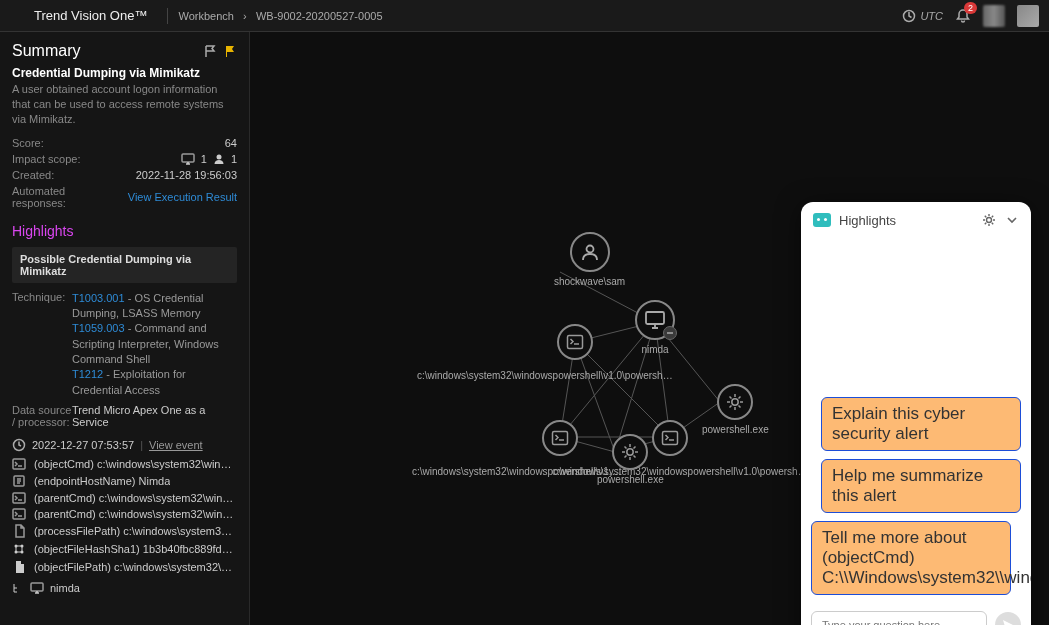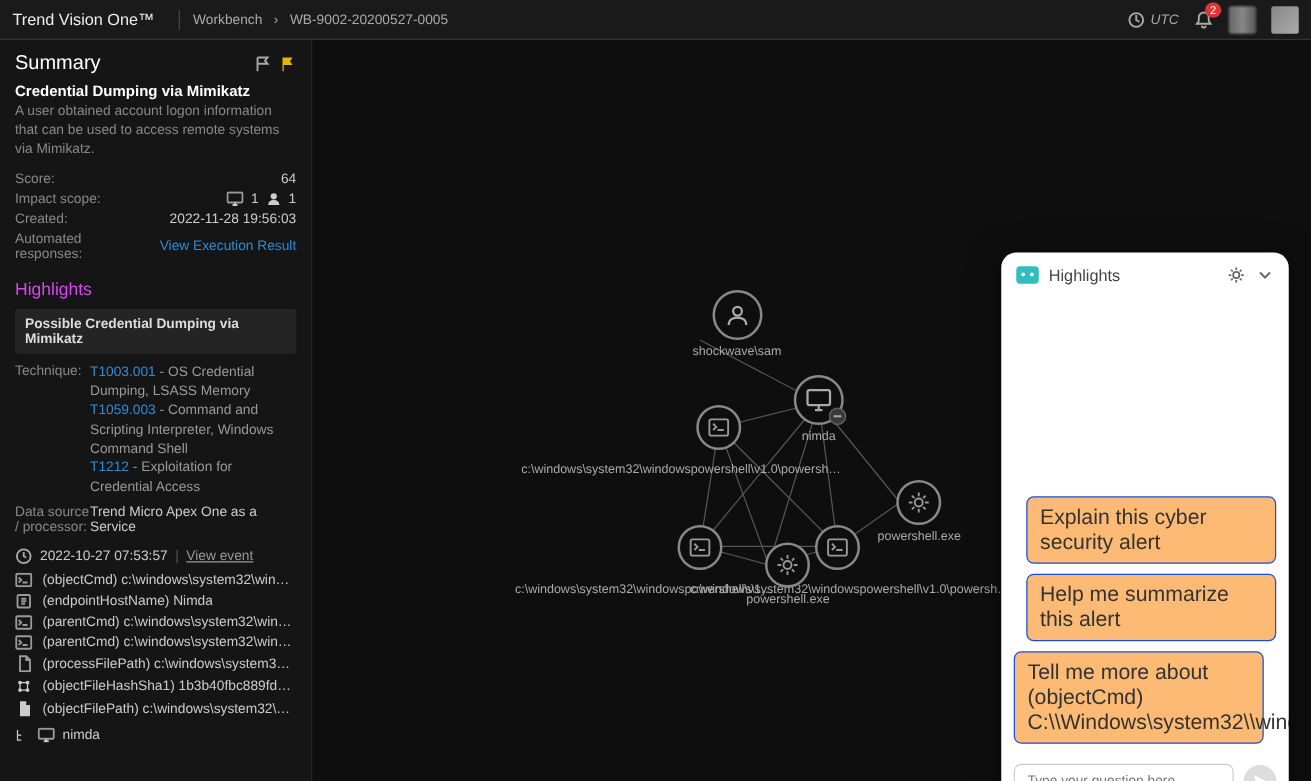--- a/index.html
+++ b/index.html
@@ -1,18 +1,18 @@
 <!DOCTYPE html>
 <html><head>
 <meta charset="utf-8">
 <style>
   * { margin:0; padding:0; box-sizing:border-box; font-family: "Segoe UI", Arial, sans-serif; }
   body { background:#0f0f0f; color:#ccc; width:1049px; height:625px; overflow:hidden; position:relative; }
   .header { height:32px; background:#1a1a1a; display:flex; align-items:center; padding:0 10px; border-bottom:1px solid #333; }
-  .brand { color:#eee; font-size:13px; font-weight:500; margin-right:10px; white-space:nowrap; }
+  .brand { color:#eee; font-size:13px; font-weight:500; margin-right:10px; white-space:nowrap;margin-left:24px; }
   .vdiv { width:1px; height:16px; background:#444; margin:0 10px; }
   .crumb { color:#aaa; font-size:11px; }
   .crumb a { color:#aaa; text-decoration:none; }
   .header-right { margin-left:auto; display:flex; align-items:center; gap:12px; }
   .utc { display:flex; align-items:center; gap:4px; color:#aaa; font-size:11px;font-style:italic; }
   .bell { position:relative; }
   .badge { position:absolute; top:-6px; right:-6px; background:#d93838; color:#fff; font-size:9px; border-radius:8px; padding:0 4px; line-height:12px; }
   .userpic { width:22px; height:22px; background:linear-gradient(90deg,#666,#888,#555); border-radius:2px; filter:blur(1px); }
   .avatar { width:22px; height:22px; background:linear-gradient(135deg,#888,#aaa); border-radius:2px; }
   svg { display:block; }
@@ -164,21 +164,21 @@
     <div class="ds-row">
       <div class="k">Data source / processor:</div>
       <div class="v">Trend Micro Apex One as a Service</div>
     </div>
 
     <div class="evt-head">
       <svg class="svgbox" width="14" height="14">
           <circle class="icon-stroke" cx="7" cy="7" r="5.5"></circle>
           <path class="icon-stroke" d="M7 3.5v3.5l2 1"></path>
         </svg>
-      <span>2022-10-27 07:53:57</span>
+      <span>2022-12-27 07:53:57</span>
       <span class="sep">|</span>
       <span class="ve">View event</span>
     </div>
 
     <div class="evt">
         <svg class="svgbox" width="14" height="12">
           <rect class="nshape" x="1" y="1" width="12" height="10" rx="1"></rect>
           <path class="nshape" d="M3 4l2 2-2 2M6 8h4"></path>
         </svg>
         <span class="txt">(objectCmd) c:\windows\system32\windowsp...</span>

